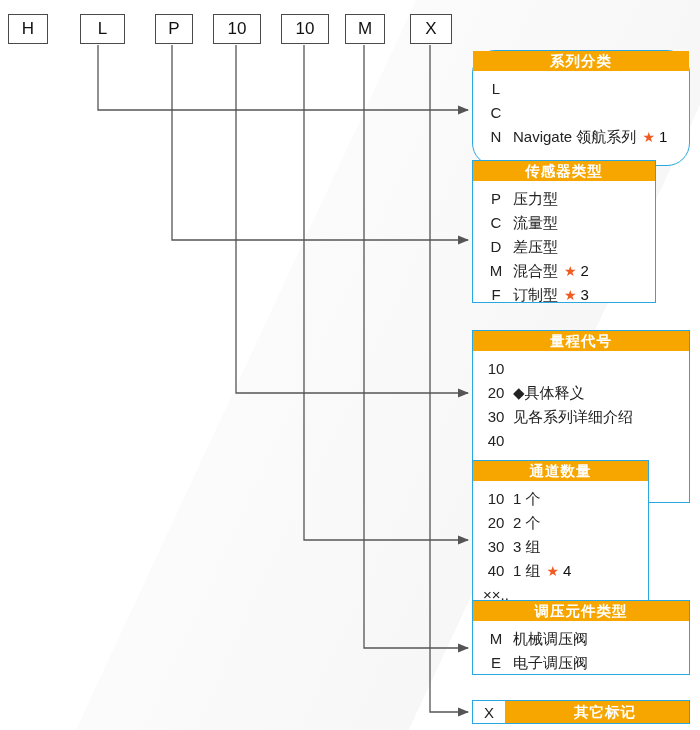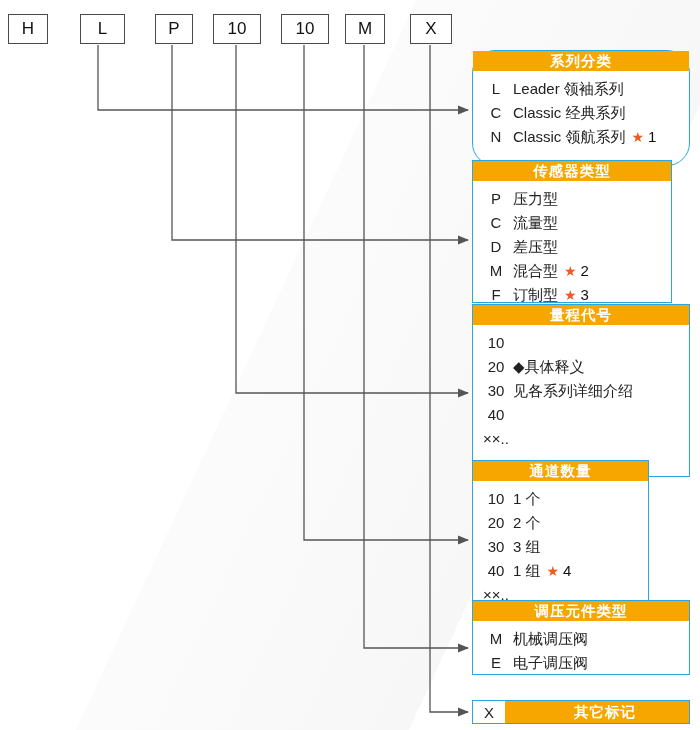--- a/index.html
+++ b/index.html
@@ -128,35 +128,33 @@
     <div class="code-box" style="left: 345px; top: 14px; width: 40px;">M</div>
     <div class="code-box" style="left: 410px; top: 14px; width: 42px;">X</div>
   </div>
 
 <div id="panels">
     <div class="panel" style="left: 472px; top: 50px; width: 218px; height: 116px; border-radius: 23px;">
       <div class="panel-title">系列分类</div>
       <div class="panel-body">
         <div class="row">
           <span class="key">L</span>
-          <span class="val">Leader 领袖系列</span>
         </div>
         <div class="row">
           <span class="key">C</span>
-          <span class="val">Classic 经典系列</span>
         </div>
         <div class="row">
           <span class="key">N</span>
-          <span class="val">Classic 领航系列</span>
+          <span class="val">Navigate 领航系列</span>
           <span class="star">★</span>
           <span class="star-num">1</span>
         </div>
       </div>
     </div>
-    <div class="panel" style="left: 472px; top: 160px; width: 200px; height: 143px;">
+    <div class="panel" style="left: 472px; top: 160px; width: 184px; height: 143px;">
       <div class="panel-title">传感器类型</div>
       <div class="panel-body">
         <div class="row">
           <span class="key">P</span>
           <span class="val">压力型</span>
         </div>
         <div class="row">
           <span class="key">C</span>
           <span class="val">流量型</span>
         </div>
@@ -171,21 +169,21 @@
           <span class="star-num">2</span>
         </div>
         <div class="row">
           <span class="key">F</span>
           <span class="val">订制型</span>
           <span class="star">★</span>
           <span class="star-num">3</span>
         </div>
       </div>
     </div>
-    <div class="panel" style="left: 472px; top: 304px; width: 218px; height: 173px;">
+    <div class="panel" style="left: 472px; top: 330px; width: 218px; height: 173px;">
       <div class="panel-title">量程代号</div>
       <div class="panel-body">
         <div class="row">
           <span class="key">10</span>
           <span class="val"></span>
         </div>
         <div class="row">
           <span class="key">20</span>
           <span class="val">◆具体释义</span>
         </div>

